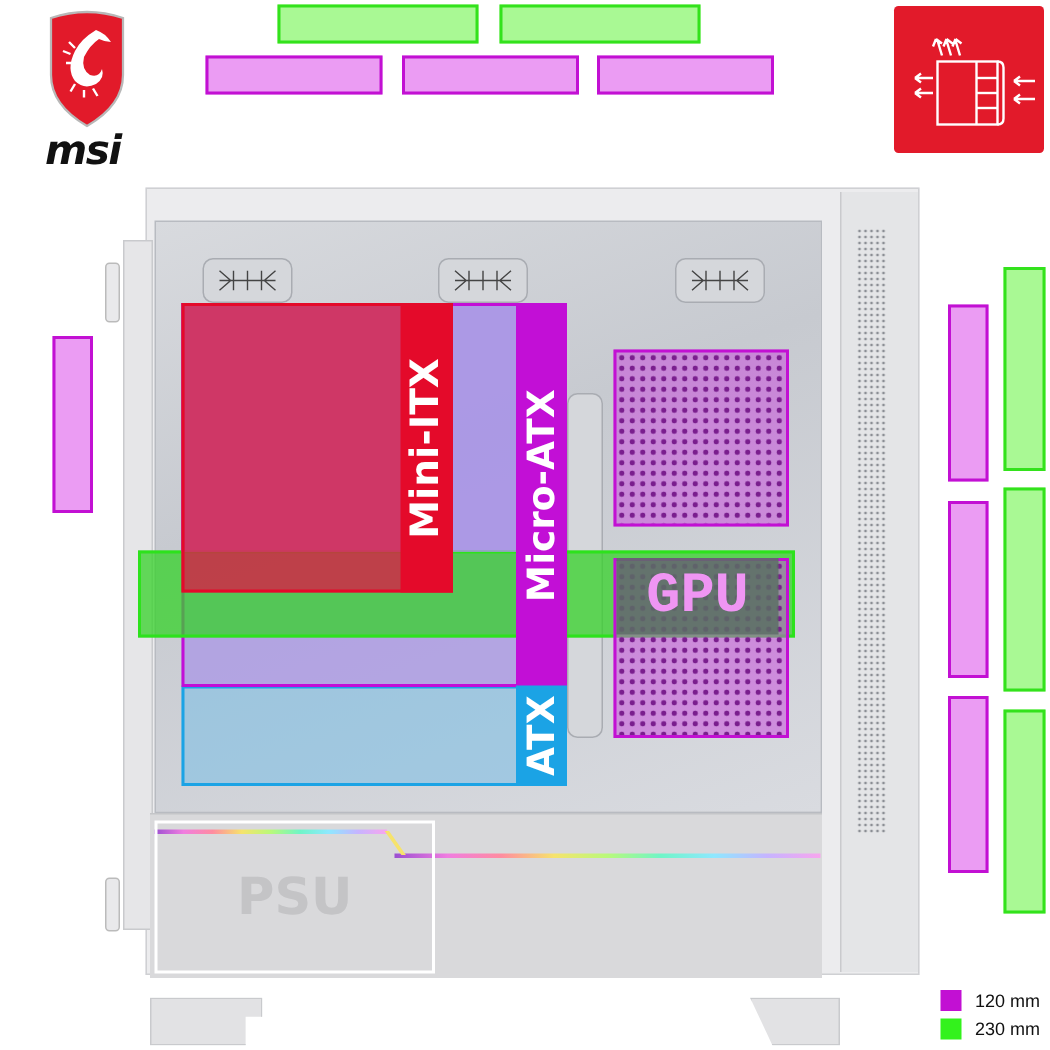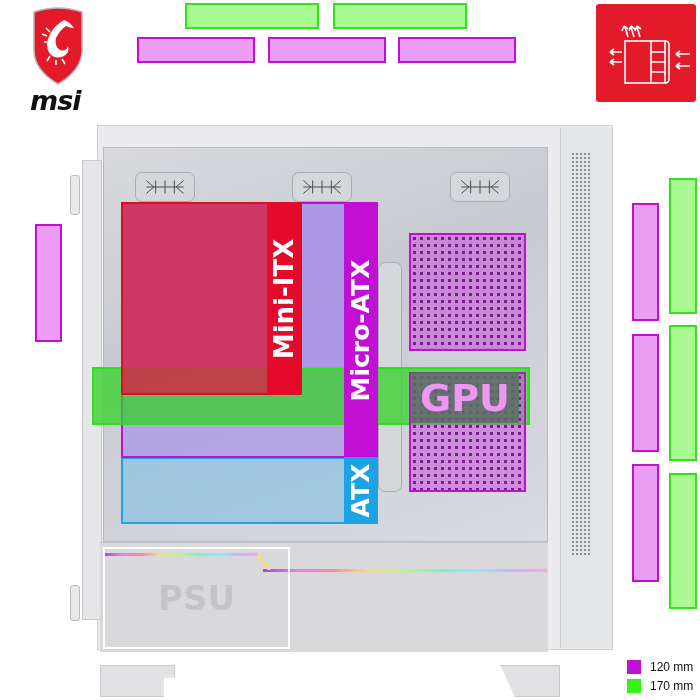--- a/index.html
+++ b/index.html
@@ -142,27 +142,27 @@
 </div>
 <div class="abs lbl" style="left:344px;top:202px;width:34px;height:256px;background:#c20fd6;font-size:25px;">
   <span>Micro-ATX</span>
 </div>
 <div class="abs lbl" style="left:344px;top:457px;width:34px;height:67px;background:#1ba3e5;font-size:25px;">
   <span>ATX</span>
 </div>
 
 <div class="abs gpu-mesh mesh-dots" style="left:409px;top:233px;width:117px;height:118px;"></div>
 <div class="abs gpu-mesh mesh-dots" style="left:409px;top:372px;width:117px;height:120px;"></div>
-<div class="abs gpu-label" style="left:411px;top:372px;width:108px;height:51px;">GPU</div>
+<div class="abs gpu-label" style="left:411px;top:372px;width:108px;height:51px;font-family:Liberation Mono, monospace;">GPU</div>
 
 <div class="abs psu-box" style="left:103px;top:547px;width:187px;height:102px;"></div>
 <div class="abs psu-label" style="left:158px;top:578px;">PSU</div>
 
 <div class="abs" style="left:627px;top:660px;width:72px;">
   <div class="legend-row" style="margin-bottom:5px;text-align:right;">
     <div class="swatch" style="background:#c210d3;"></div>
     <span>120 mm</span>
   </div>
   <div class="legend-row">
     <div class="swatch" style="background:#33f21c;"></div>
-    <span>170 mm</span>
+    <span>230 mm</span>
   </div>
 </div>
 
 </body></html>

